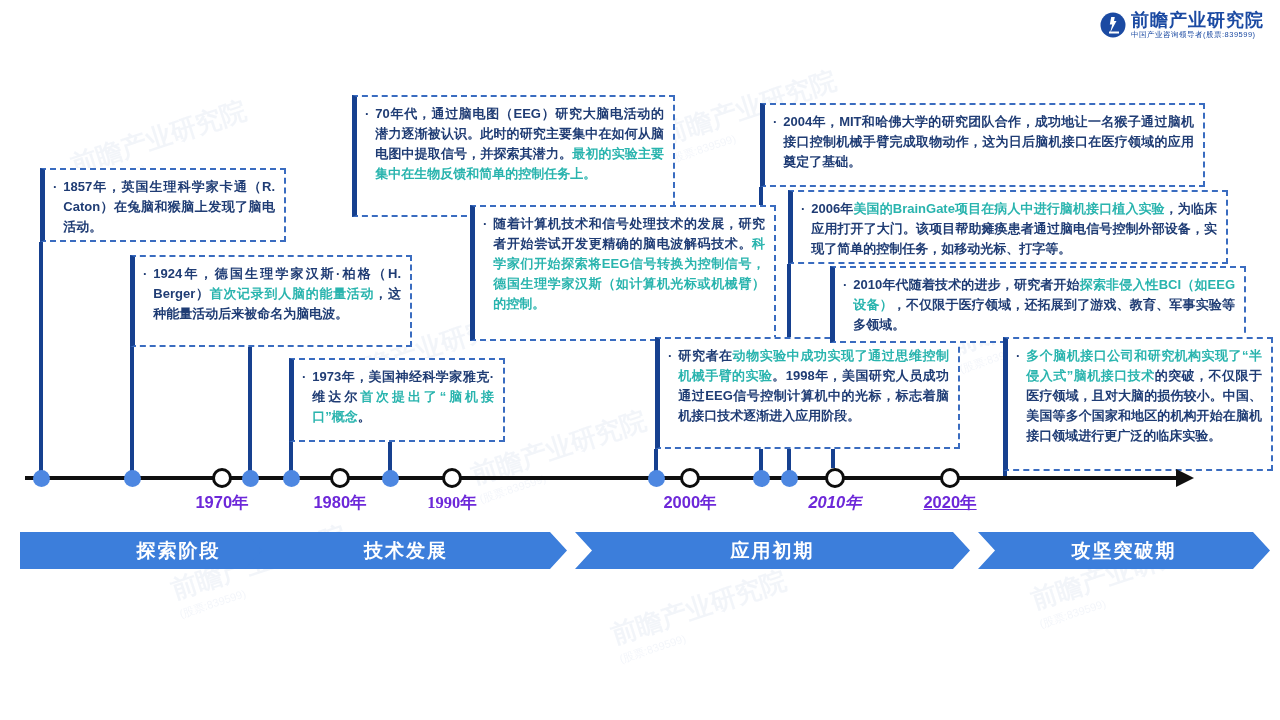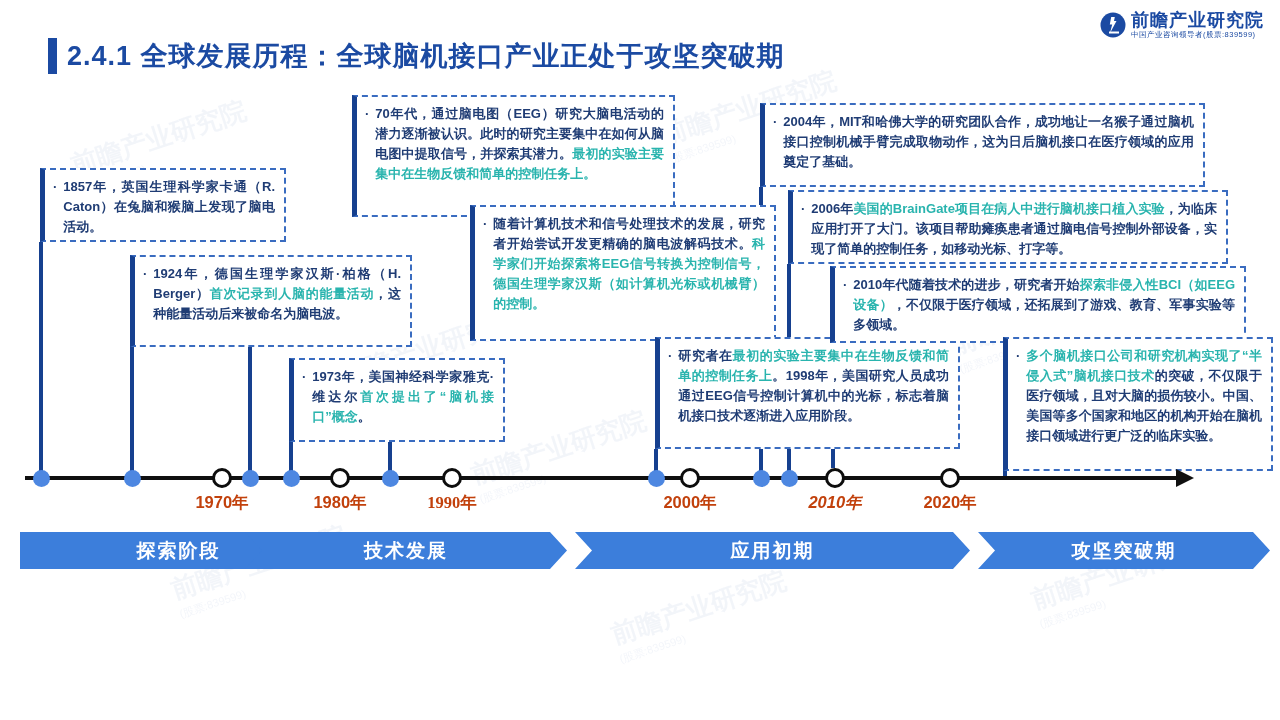--- a/index.html
+++ b/index.html
@@ -25,21 +25,21 @@
   .card-inner{display:flex;}
   .bullet{color:#1f3c74;font-weight:bold;font-size:13px;line-height:20px;margin-right:6px;}
   .card p{margin:0;font-size:13px;line-height:20px;font-weight:600;color:#1f3c74;text-align:justify;}
   .seg.hl{color:#29b4ae;}
   .axis{position:absolute;left:25px;top:476px;width:1155px;height:3.5px;background:#101010;z-index:3;}
   .axis-head{position:absolute;left:1176px;top:469px;width:0;height:0;z-index:3;
              border-left:18px solid #101010;border-top:9px solid transparent;border-bottom:9px solid transparent;}
   .dot{position:absolute;width:17px;height:17px;border-radius:50%;background:#4d87e1;z-index:4;}
   .year-circle{position:absolute;width:14px;height:14px;border-radius:50%;background:#ffffff;
                border:3.5px solid #0d0d0d;z-index:4;}
-  .year-label{position:absolute;width:80px;text-align:center;font-size:16.5px;font-weight:600;color:#c2410c;z-index:4;}
+  .year-label{position:absolute;width:80px;text-align:center;font-size:16.5px;font-weight:600;color:#6d28d9;z-index:4;}
   
   .chev{position:absolute;top:532px;height:37px;background:#3c7edb;color:#fff;display:flex;
         align-items:center;justify-content:center;font-size:19px;font-weight:bold;letter-spacing:2px;
         clip-path:polygon(0 0,calc(100% - 17px) 0,100% 50%,calc(100% - 17px) 100%,0 100%,17px 50%);}
   .chev.first{clip-path:polygon(0 0,calc(100% - 17px) 0,100% 50%,calc(100% - 17px) 100%,0 100%);}
   
   .summary{position:absolute;left:20px;top:584px;width:1240px;height:104px;border:1px solid #b3b3b3;
            box-sizing:border-box;padding:8px 18px;background:#fff;}
   .summary p{margin:0;font-size:15.5px;line-height:31px;color:#161616;text-align:justify;}
   .source{position:absolute;right:38px;top:698px;font-size:17px;color:#1d4ed8;letter-spacing:3px;margin-top:40px;}
@@ -53,24 +53,20 @@
       <div class="wm" style="left: 70px; top: 120px;">前瞻产业研究院<small>(股票:839599)</small></div>
       <div class="wm" style="left: 340px; top: 330px;">前瞻产业研究院<small>(股票:839599)</small></div>
       <div class="wm" style="left: 660px; top: 90px;">前瞻产业研究院<small>(股票:839599)</small></div>
       <div class="wm" style="left: 950px; top: 300px;">前瞻产业研究院<small>(股票:839599)</small></div>
       <div class="wm" style="left: 170px; top: 545px;">前瞻产业研究院<small>(股票:839599)</small></div>
       <div class="wm" style="left: 610px; top: 590px;">前瞻产业研究院<small>(股票:839599)</small></div>
       <div class="wm" style="left: 1030px; top: 555px;">前瞻产业研究院<small>(股票:839599)</small></div>
       <div class="wm" style="left: 470px; top: 430px;">前瞻产业研究院<small>(股票:839599)</small></div>
     </div>
 
-  <div class="title-row">
-    <div class="accent"></div>
-    <div class="page-title">2.4.1 全球发展历程：全球脑机接口产业正处于攻坚突破期</div>
-  </div>
 
   <div class="logo">
     <svg width="26" height="26" viewBox="0 0 26 26">
       <circle cx="13" cy="13" r="12.5" fill="#1b4aa2"></circle>
       <path d="M11.2 5 L14.8 5 L14 9 L16.5 9 L10 21 L12.2 12.5 L9.8 12.5 Z" fill="#ffffff"></path>
       <rect x="9" y="19.5" width="10" height="2" fill="#ffffff"></rect>
     </svg>
     <div class="logo-text">
       <span class="logo-name">前瞻产业研究院</span>
       <span class="logo-tag">中国产业咨询领导者(股票:839599)</span>
@@ -118,21 +114,21 @@
         <div class="card-inner">
           <div class="bullet">·</div>
           <p><span class="seg">随着计算机技术和信号处理技术的发展，研究者开始尝试开发更精确的脑电波解码技术。</span><span class="seg hl">科学家们开始探索将EEG信号转换为控制信号，德国生理学家汉斯（如计算机光标或机械臂）的控制。</span></p>
         </div>
       </div>
       <div class="stem" style="left: 654px; top: 449px; height: 29px;"></div>
       <div class="dot" style="left: 648px; top: 470px;"></div>
       <div class="card" style="left: 655px; top: 337px; width: 305px; height: 112px;">
         <div class="card-inner">
           <div class="bullet">·</div>
-          <p><span class="seg">研究者在</span><span class="seg hl">最初的实验主要集中在生物反馈和简单的控制任务上</span><span class="seg">。1998年，美国研究人员成功通过EEG信号控制计算机中的光标，标志着脑机接口技术逐渐进入应用阶段。</span></p>
+          <p><span class="seg">研究者在</span><span class="seg hl">动物实验中成功实现了通过思维控制机械手臂的实验</span><span class="seg">。1998年，美国研究人员成功通过EEG信号控制计算机中的光标，标志着脑机接口技术逐渐进入应用阶段。</span></p>
         </div>
       </div>
       <div class="stem" style="left: 759px; top: 187px; height: 291px;"></div>
       <div class="dot" style="left: 753px; top: 470px;"></div>
       <div class="card" style="left: 760px; top: 103px; width: 445px; height: 84px;">
         <div class="card-inner">
           <div class="bullet">·</div>
           <p><span class="seg">2004年，MIT和哈佛大学的研究团队合作，成功地让一名猴子通过脑机接口控制机械手臂完成取物动作，这为日后脑机接口在医疗领域的应用奠定了基础。</span></p>
         </div>
       </div>
@@ -162,21 +158,21 @@
       <div class="year-label" style="left: 182px; top: 492px;">1970年</div>
       <div class="year-circle" style="left: 330px; top: 468px;"></div>
       <div class="year-label" style="left: 300px; top: 492px;">1980年</div>
       <div class="year-circle" style="left: 442px; top: 468px;"></div>
       <div class="year-label" style="left: 412px; top: 492px; font-family: Liberation Serif, serif;">1990年</div>
       <div class="year-circle" style="left: 680px; top: 468px;"></div>
       <div class="year-label" style="left: 650px; top: 492px;">2000年</div>
       <div class="year-circle" style="left: 825px; top: 468px;"></div>
       <div class="year-label" style="left: 795px; top: 492px; font-style: italic;">2010年</div>
       <div class="year-circle" style="left: 940px; top: 468px;"></div>
-      <div class="year-label" style="left: 910px; top: 492px;">2020年</div>
+      <div class="year-label" style="left: 910px; top: 492px; text-decoration: underline;">2020年</div>
     </div>
 
   <div id="phase-bar">
       <div class="chev first" style="left: 20px; width: 233px; padding-left: 42px;">
         <span>探索阶段</span>
       </div>
       <div class="chev" style="left: 245px; width: 322px;">
         <span>技术发展</span>
       </div>
       <div class="chev" style="left: 575px; width: 395px;">

